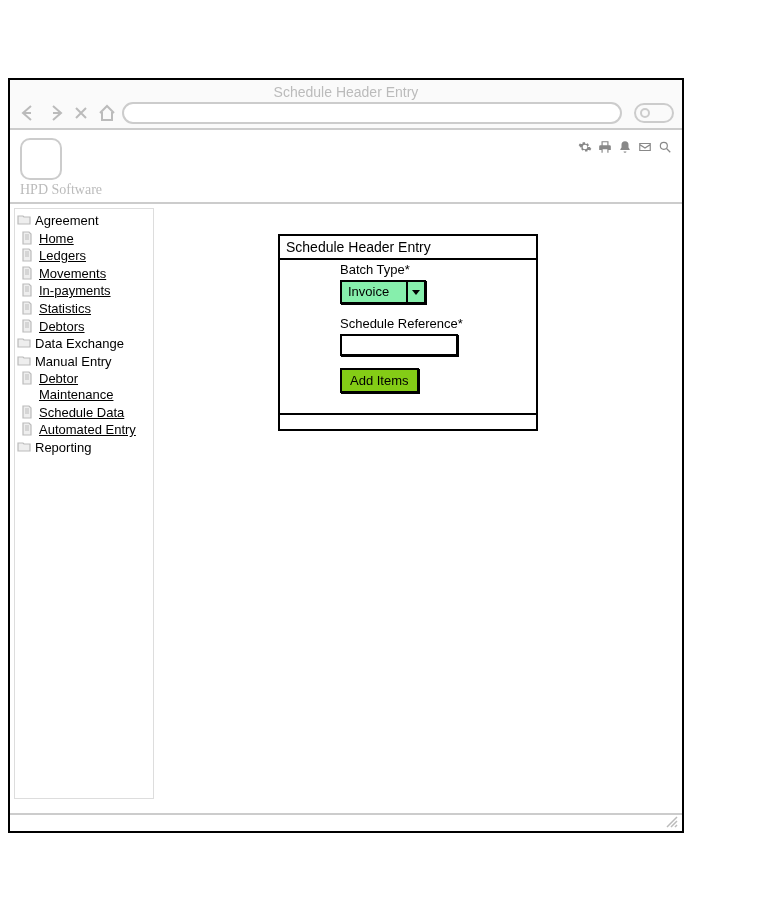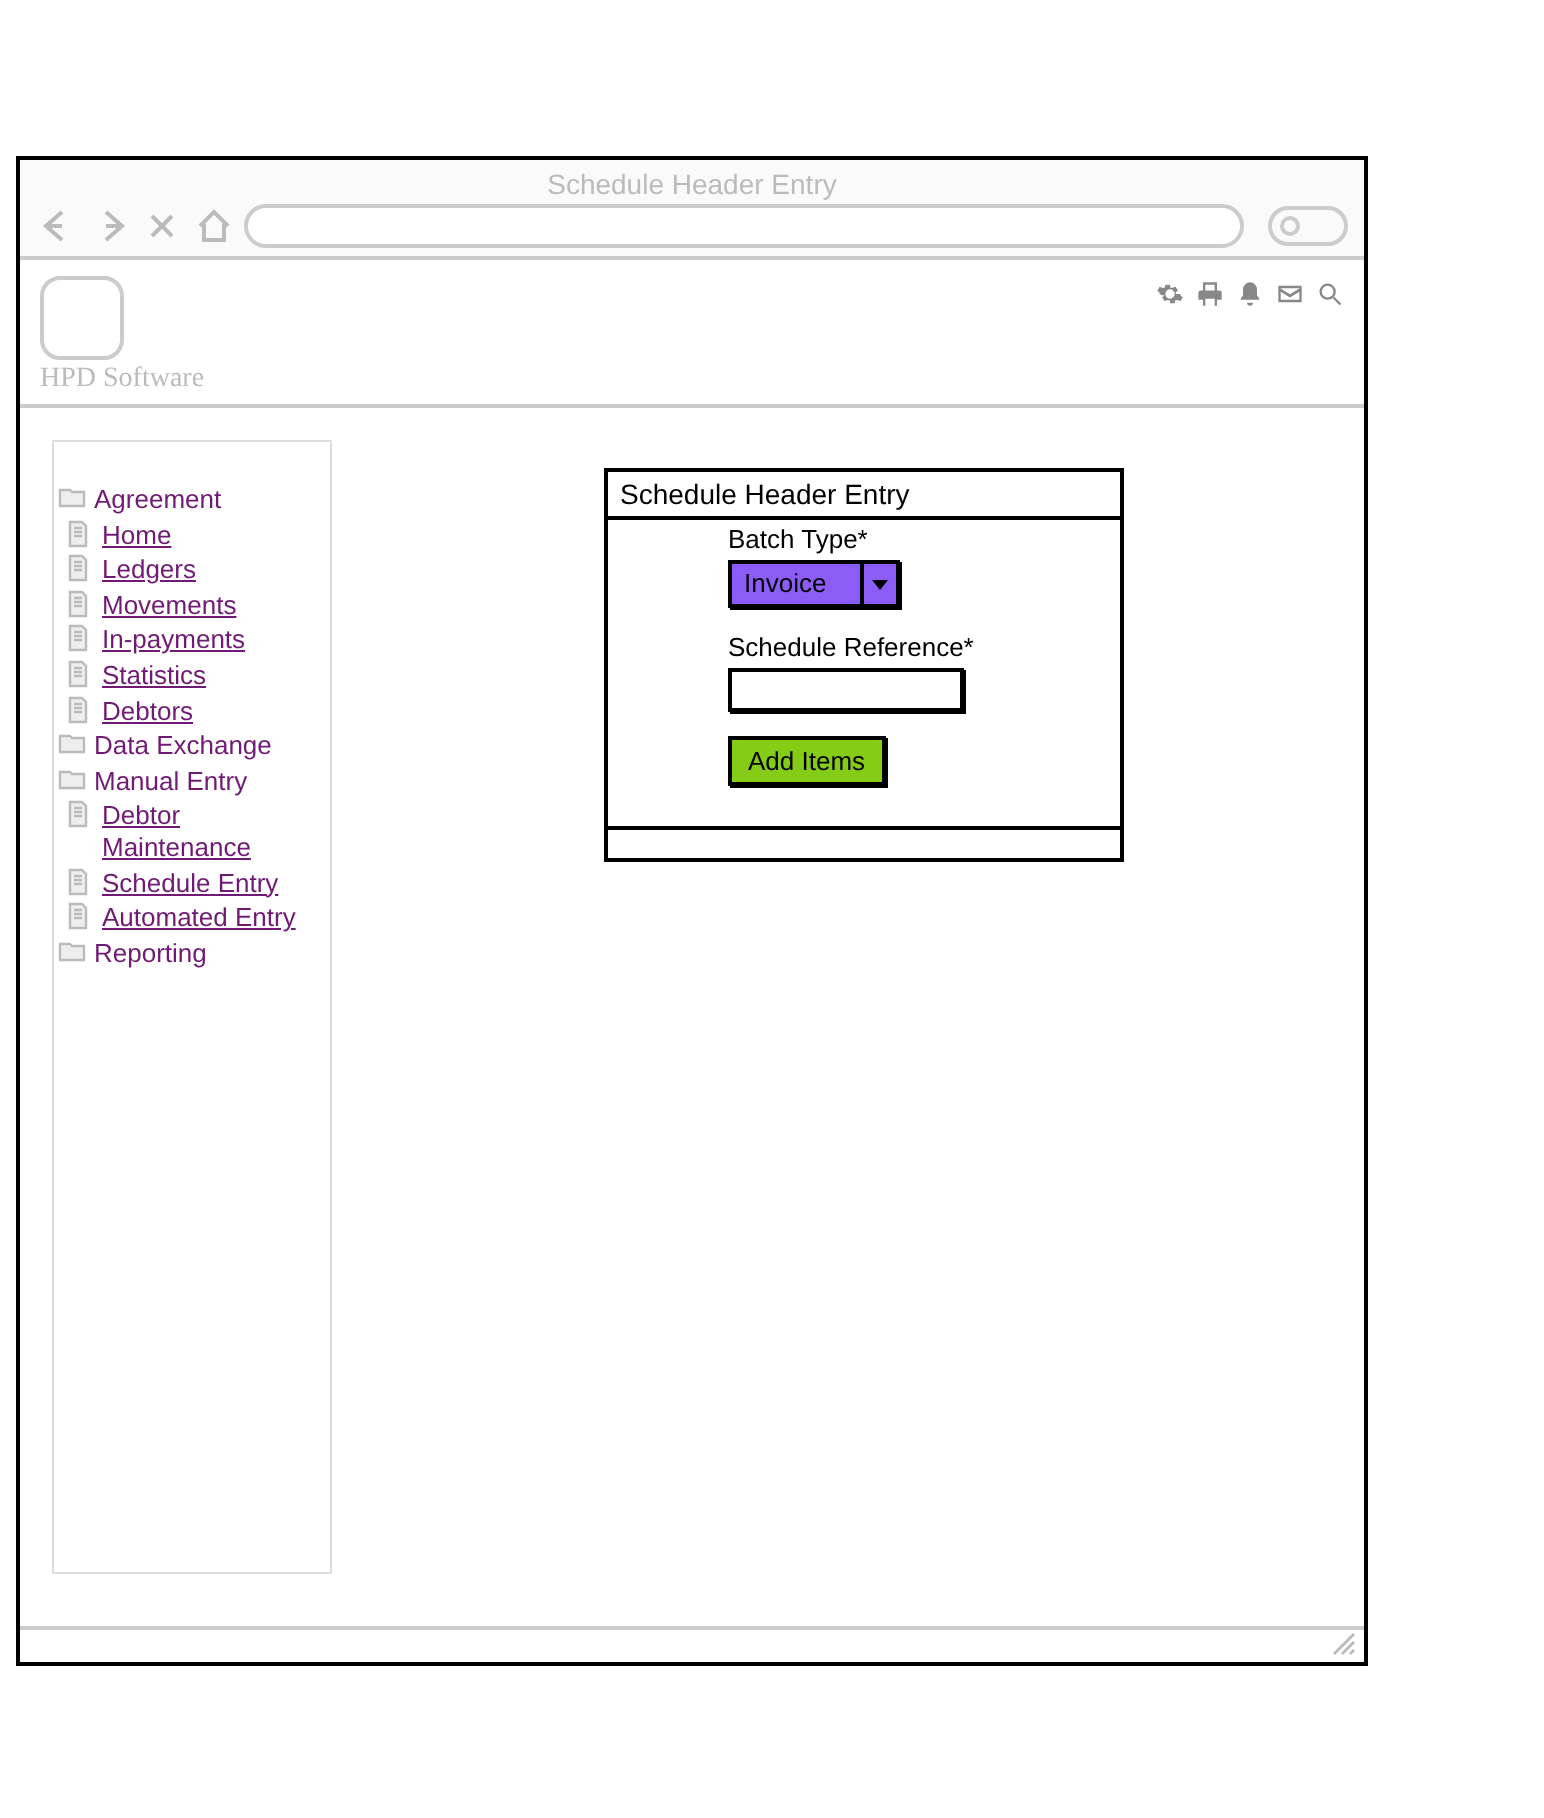--- a/index.html
+++ b/index.html
@@ -93,24 +93,24 @@
   }
   .header-icons span, .header-icons svg { cursor: pointer; }
   
   .main-area {
     display: flex;
     height: calc(100% - 152px);
   }
   .sidebar {
     width: 140px;
     border: 1px solid #ddd;
-    margin: 16px;
-    padding: 20px 2px;
+    margin: 4px;
+    padding: 3px 2px;
     font-size: 13px;
-    color: #701a75;
+    color: #000000;
     overflow: hidden;
   }
   .side-item {
     display: flex;
     align-items: flex-start;
     gap: 4px;
     padding: 1px 0;
     line-height: 1.2;
   }
   .side-item.link span.lbl { text-decoration: underline; cursor:pointer; }
@@ -148,21 +148,21 @@
   .fld label {
     display: block;
     font-size: 13px;
     margin-bottom: 3px;
   }
   .select-wrap {
     display: inline-flex;
     align-items: stretch;
     border: 2px solid #000;
     height: 24px;
-    background:#8b5cf6;
+    background:#86efac;
     box-shadow: 1px 1px 0 #000;
   }
   .select-wrap .val {
     padding: 2px 6px;
     font-size: 13px;
     min-width: 64px;
   }
   .select-wrap .arrow {
     border-left: 2px solid #000;
     width: 18px;
@@ -334,21 +334,21 @@
       <div class="side-item sub link">
         <span class="doc-icon"><svg width="12" height="14" viewBox="0 0 12 14">
               <path d="M2 1h6l2 2v10H2z M4 4h4 M4 6h4 M4 8h4"></path>
             </svg></span>
         <span class="lbl">Debtor Maintenance</span>
       </div>
       <div class="side-item sub link">
         <span class="doc-icon"><svg width="12" height="14" viewBox="0 0 12 14">
               <path d="M2 1h6l2 2v10H2z M4 4h4 M4 6h4 M4 8h4"></path>
             </svg></span>
-        <span class="lbl">Schedule Entry</span>
+        <span class="lbl">Schedule Data</span>
       </div>
       <div class="side-item sub link">
         <span class="doc-icon"><svg width="12" height="14" viewBox="0 0 12 14">
               <path d="M2 1h6l2 2v10H2z M4 4h4 M4 6h4 M4 8h4"></path>
             </svg></span>
         <span class="lbl">Automated Entry</span>
       </div>
       <div class="side-item">
         <span class="folder-icon"><svg width="14" height="12" viewBox="0 0 14 12">
               <path d="M1 3h5l1 1h6v7H1z"></path>

